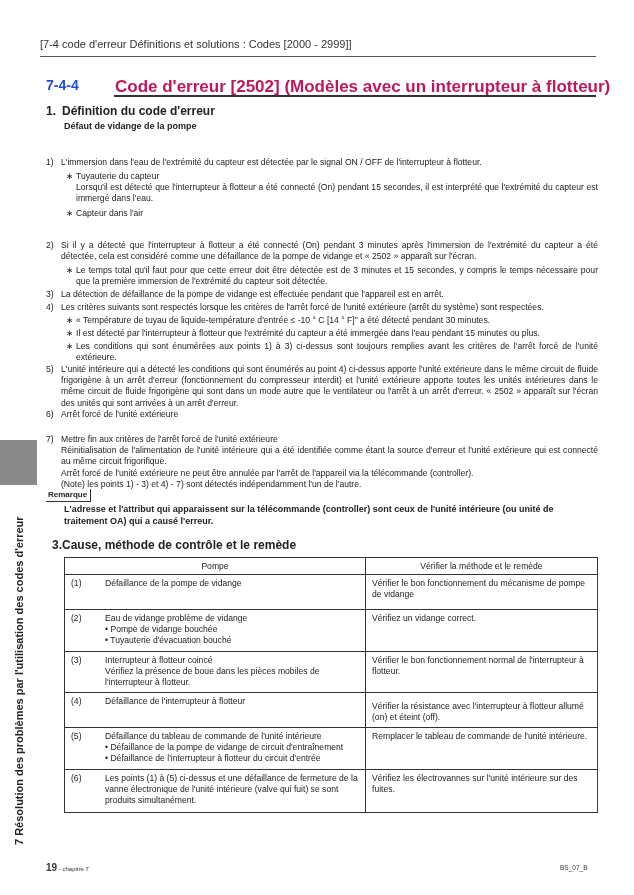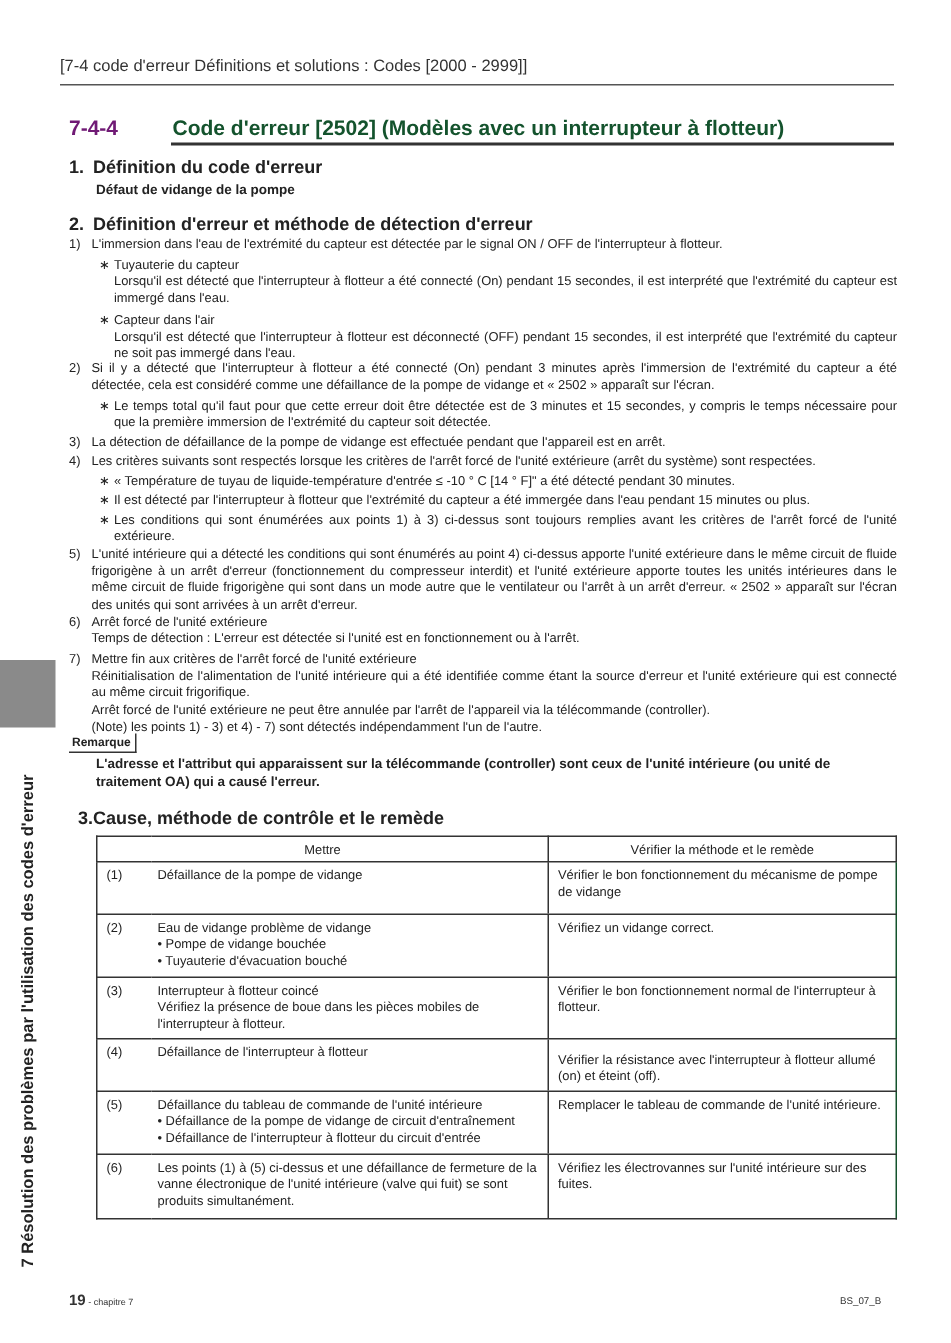--- a/index.html
+++ b/index.html
@@ -4,22 +4,22 @@
 <style>
   html, body { margin: 0; padding: 0; background: #ffffff; }
   body { width: 634px; height: 895px; position: relative; overflow: hidden;
          font-family: "Liberation Sans", sans-serif; color: #222; }
   .page { position: absolute; left: 0; top: 0; width: 634px; height: 895px; }
 
   .running-header { position: absolute; left: 40px; top: 38px; font-size: 11px; color: #333; }
   .running-header-rule { position: absolute; left: 40px; top: 56px; width: 556px; height: 1px; background: #555; }
 
   .section-title-row { position: absolute; left: 46px; top: 77px; width: 550px; }
-  .section-number { position: absolute; left: 0; top: 0; font-size: 14px; font-weight: bold; color: #701a75; }
-  .section-title { position: absolute; left: 69px; top: 0; font-size: 14px; font-weight: bold; color: #14532d; white-space: nowrap; }
+  .section-number { position: absolute; left: 0; top: 0; font-size: 14px; font-weight: bold; color: #1d4ed8; }
+  .section-title { position: absolute; left: 69px; top: 0; font-size: 17px; font-weight: bold; color: #be185d; white-space: nowrap; }
   .section-title-rule { position: absolute; left: 114px; top: 95px; width: 482px; height: 2px; background: #333; }
 
   .h2 { position: absolute; font-size: 12px; font-weight: bold; color: #222; }
   .h2 .num { display: inline-block; width: 16px; }
   .sub-bold { position: absolute; font-size: 9px; font-weight: bold; color: #222; }
   .item { position: absolute; left: 46px; width: 552px; font-size: 8.6px; line-height: 11.2px; color: #222; }
   .item .n { position: absolute; left: 0; top: 0; }
   .item .t { position: absolute; left: 15px; top: 0; width: 537px; text-align: justify; }
   .note { position: absolute; left: 66px; width: 532px; font-size: 8.6px; line-height: 11.2px; color: #222; }
   .note .star { position: absolute; left: 0; top: 0; }
@@ -58,35 +58,32 @@
     <span class="section-number">7-4-4</span>
     <span class="section-title">Code d'erreur [2502] (Modèles avec un interrupteur à flotteur)</span>
   </div>
   <div class="section-title-rule"></div>
 
   <div class="h2" style="left:46px; top:104px;">
     <span class="num">1.</span><span>Définition du code d'erreur</span>
   </div>
   <div class="sub-bold" style="left:64px; top:121px;">Défaut de vidange de la pompe</div>
 
-  <div class="h2" style="left:46px; top:142px;">
-    <span class="num">2.</span><span>Définition d'erreur et méthode de détection d'erreur</span>
-  </div>
 
   <div class="item" style="top:157px;">
     <span class="n">1)</span>
     <span class="t">L'immersion dans l'eau de l'extrémité du capteur est détectée par le signal ON / OFF de l'interrupteur à flotteur.</span>
   </div>
   <div class="note" style="top:171px;">
     <span class="star">∗</span>
     <div class="t"><span>Tuyauterie du capteur</span><br><span>Lorsqu'il est détecté que l'interrupteur à flotteur a été connecté (On) pendant 15 secondes, il est interprété que l'extrémité du capteur est immergé dans l'eau.</span></div>
   </div>
   <div class="note" style="top:208px;">
     <span class="star">∗</span>
-    <div class="t"><span>Capteur dans l'air</span><br><span>Lorsqu'il est détecté que l'interrupteur à flotteur est déconnecté (OFF) pendant 15 secondes, il est interprété que l'extrémité du capteur ne soit pas immergé dans l'eau.</span></div>
+    <div class="t"><span>Capteur dans l'air</span><br></div>
   </div>
 
   <div class="item" style="top:240px;">
     <span class="n">2)</span>
     <span class="t">Si il y a détecté que l'interrupteur à flotteur a été connecté (On) pendant 3 minutes après l'immersion de l'extrémité du capteur a été détectée, cela est considéré comme une défaillance de la pompe de vidange et « 2502 » apparaît sur l'écran.</span>
   </div>
   <div class="note" style="top:265px;">
     <span class="star">∗</span>
     <div class="t">Le temps total qu'il faut pour que cette erreur doit être détectée est de 3 minutes et 15 secondes, y compris le temps nécessaire pour que la première immersion de l'extrémité du capteur soit détectée.</div>
   </div>
@@ -113,39 +110,39 @@
     <div class="t">Les conditions qui sont énumérées aux points 1) à 3) ci-dessus sont toujours remplies avant les critères de l'arrêt forcé de l'unité extérieure.</div>
   </div>
 
   <div class="item" style="top:364px;">
     <span class="n">5)</span>
     <span class="t">L'unité intérieure qui a détecté les conditions qui sont énumérés au point 4) ci-dessus apporte l'unité extérieure dans le même circuit de fluide frigorigène à un arrêt d'erreur (fonctionnement du compresseur interdit) et l'unité extérieure apporte toutes les unités intérieures dans le même circuit de fluide frigorigène qui sont dans un mode autre que le ventilateur ou l'arrêt à un arrêt d'erreur. « 2502 » apparaît sur l'écran des unités qui sont arrivées à un arrêt d'erreur.</span>
   </div>
 
   <div class="item" style="top:409px;">
     <span class="n">6)</span>
-    <span class="t"><span>Arrêt forcé de l'unité extérieure</span><br><span>Temps de détection : L'erreur est détectée si l'unité est en fonctionnement ou à l'arrêt.</span></span>
+    <span class="t"><span>Arrêt forcé de l'unité extérieure</span><br></span>
   </div>
 
   <div class="item" style="top:434px;">
     <span class="n">7)</span>
     <span class="t"><span>Mettre fin aux critères de l'arrêt forcé de l'unité extérieure</span><br><span>Réinitialisation de l'alimentation de l'unité intérieure qui a été identifiée comme étant la source d'erreur et l'unité extérieure qui est connecté au même circuit frigorifique.</span><br><span>Arrêt forcé de l'unité extérieure ne peut être annulée par l'arrêt de l'appareil via la télécommande (controller).</span><br><span>(Note) les points 1) - 3) et 4) - 7) sont détectés indépendamment l'un de l'autre.</span></span>
   </div>
 
   <div class="remark-label">Remarque</div>
   <div class="remark-text">L'adresse et l'attribut qui apparaissent sur la télécommande (controller) sont ceux de l'unité intérieure (ou unité de traitement OA) qui a causé l'erreur.</div>
 
   <div class="h2" style="left:46px; top:538px;text-align:right;">
     <span class="num">3.</span><span>Cause, méthode de contrôle et le remède</span>
   </div>
 
   <table class="cause-table">
     <thead>
       <tr>
-        <th colspan="2">Mettre</th>
+        <th colspan="2">Pompe</th>
         <th>Vérifier la méthode et le remède</th>
       </tr>
     </thead>
     <tbody>
       <tr style="height:35px;">
         <td class="num">(1)</td>
         <td class="cause">
             <div>Défaillance de la pompe de vidange</div>
           </td>
         <td class="remedy">Vérifier le bon fonctionnement du mécanisme de pompe de vidange</td>

